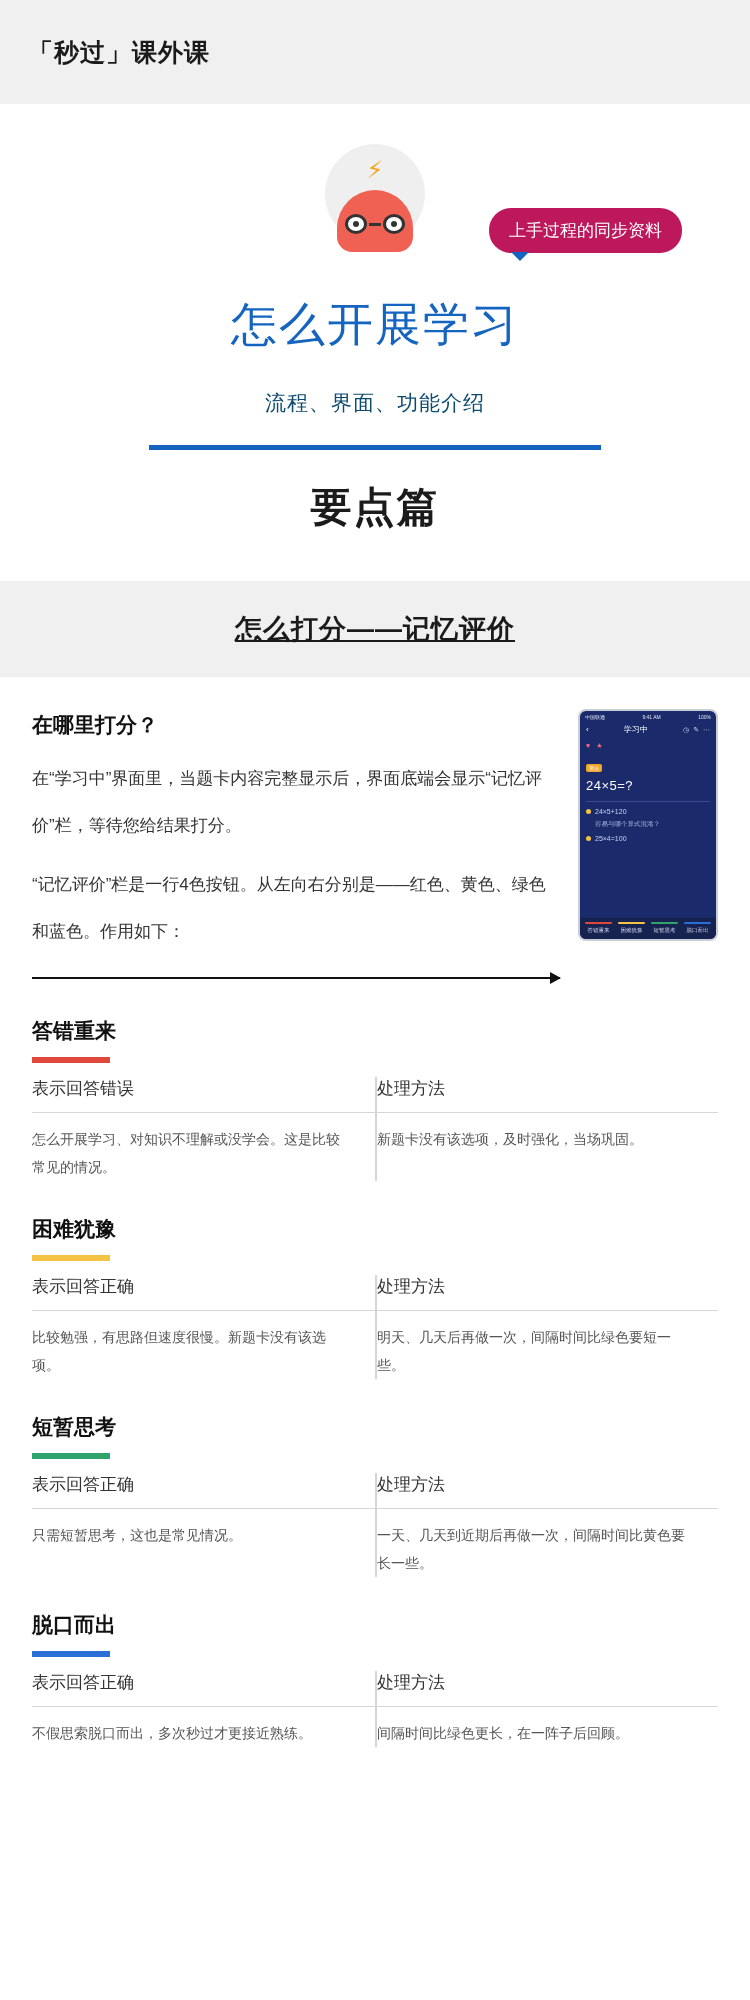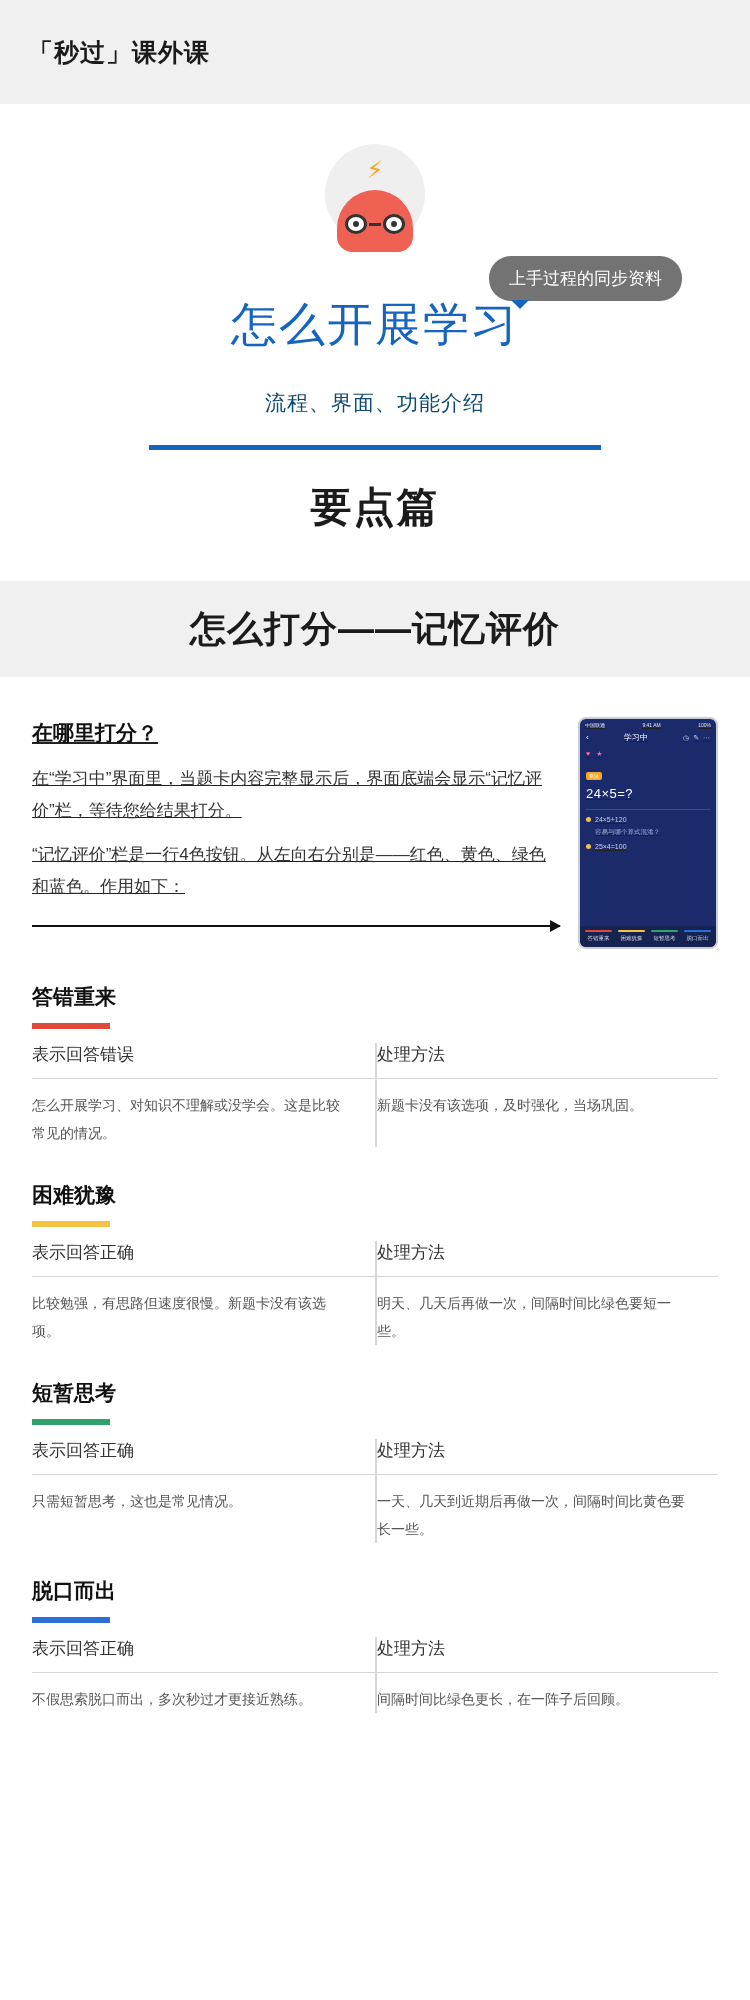--- a/index.html
+++ b/index.html
@@ -96,26 +96,25 @@
     background: #333;
   }
   .mascot .bridge {
     width: 12px; height: 3px; background: #333;
   }
 
   .badge {
     position: absolute;
     right: 68px;
     top: 104px;
-    background: #737373;
+    background: #be185d;
     color: #fff;
     font-size: 17px;
     padding: 11px 20px;
     border-radius: 22px;
-    margin-top: 48px;
   }
   .badge::after {
     content: "";
     position: absolute;
     left: 22px;
     bottom: -8px;
     border-left: 9px solid transparent;
     border-right: 9px solid transparent;
     border-top: 9px solid #1565c0;
   }
@@ -149,45 +148,45 @@
 
   
   .section-head {
     background: #f0f0f0;
     height: 96px;
     display: flex;
     align-items: center;
     justify-content: center;
   }
   .section-head-title {
-    font-size: 36px;
+    font-size: 27px;
     font-weight: bold;
     color: #1b1b1b;
     letter-spacing: 1px;
+    text-decoration: underline;
   }
 
   
   .content {
-    padding: 40px 32px 0 32px;
-    text-decoration: underline;
+    padding: 32px 32px 0 32px;
   }
   .intro {
     display: flex;
     gap: 18px;
   }
   .intro-text { flex: 1; padding-top: 2px; }
   .q-title {
     font-size: 21px;
     font-weight: bold;
     color: #111;
     margin-bottom: 16px;
   }
   .p {
     font-size: 17px;
-    line-height: 32px;
+    line-height: 47px;
     color: #333;
   }
   .p + .p { margin-top: 12px; }
   .arrow-line {
     position: relative;
     margin-top: 18px;
     height: 10px;
   }
   .arrow-line .bar {
     position: absolute;

